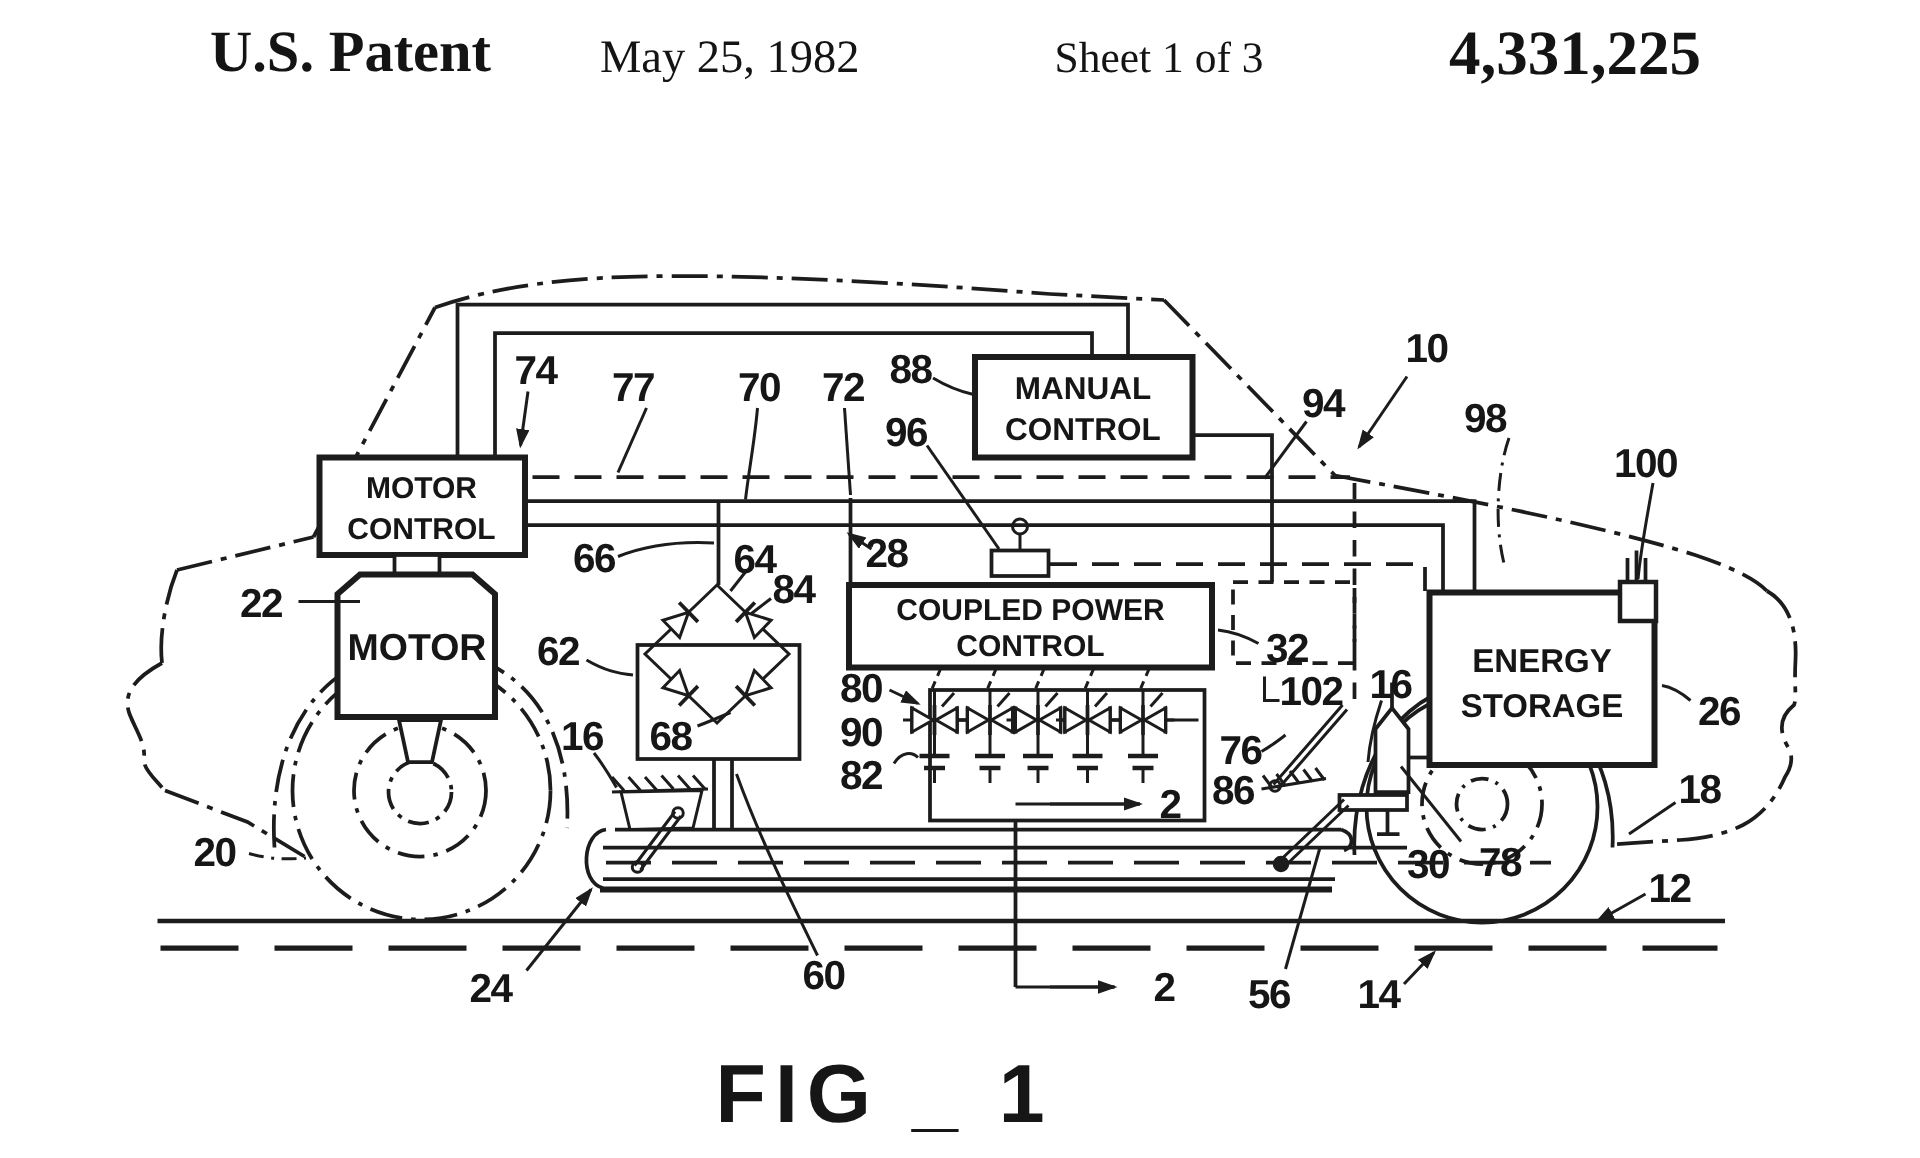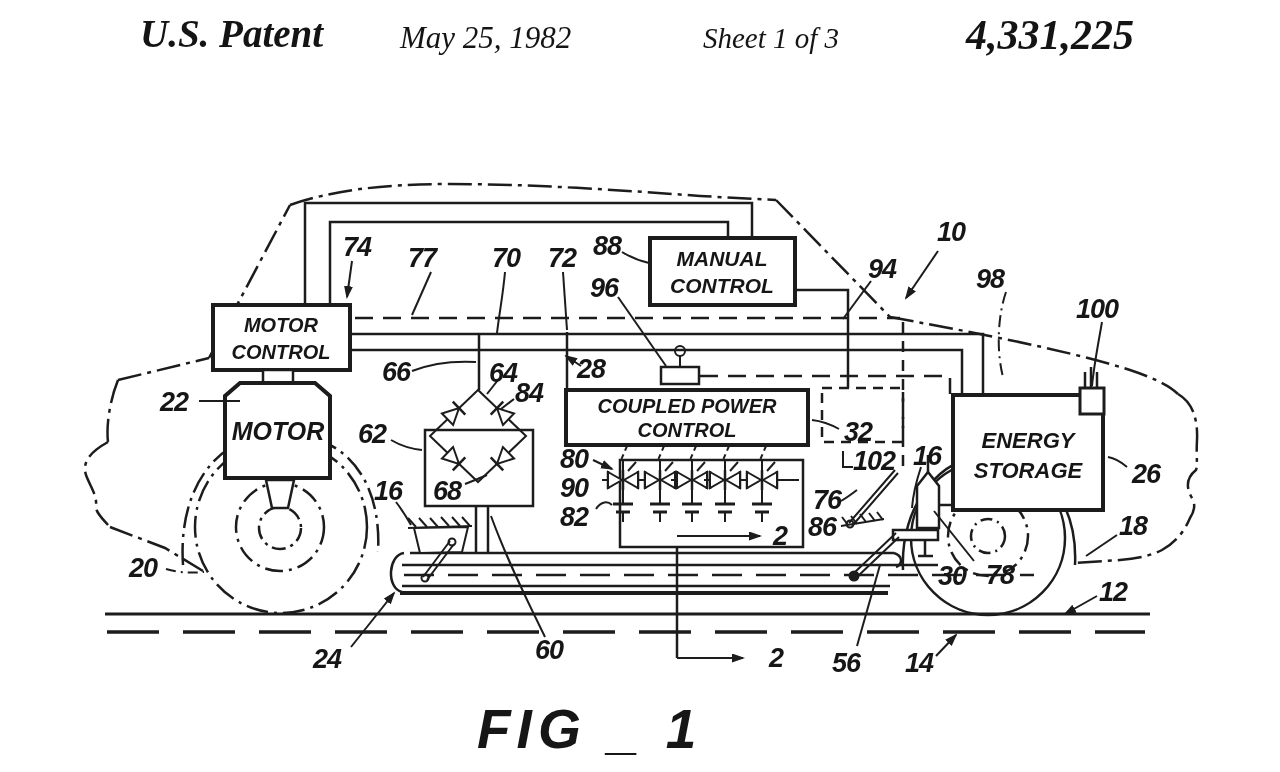--- a/index.html
+++ b/index.html
@@ -1,16 +1,16 @@
 <!DOCTYPE html>
 <html><head>
 <meta charset="utf-8">
 <style>
   html,body{margin:0;padding:0;background:#e8e8e8;}
-  .sheet{position:relative;width:1280px;height:772px;background:#ffffff;margin:0 auto;overflow:hidden;font-style:italic;}
+  .sheet{position:relative;width:1280px;height:772px;background:#ffffff;margin:0 auto;overflow:hidden;}
   svg{display:block;}
   .hdr-serif{font-family:"Liberation Serif","DejaVu Serif",serif;fill:#141414;}
   .lbl{font-family:"Liberation Sans","DejaVu Sans",sans-serif;font-weight:bold;fill:#161616;}
   .ref{font-family:"Liberation Sans","DejaVu Sans",sans-serif;font-weight:bold;font-size:27px;
        fill:#161616;text-anchor:middle;dominant-baseline:central;letter-spacing:-1px;}
   .ink{stroke:#1c1c1c;fill:none;}
   .boxfill{fill:#ffffff;stroke:#1c1c1c;}
 </style>
 </head>
 <body>

